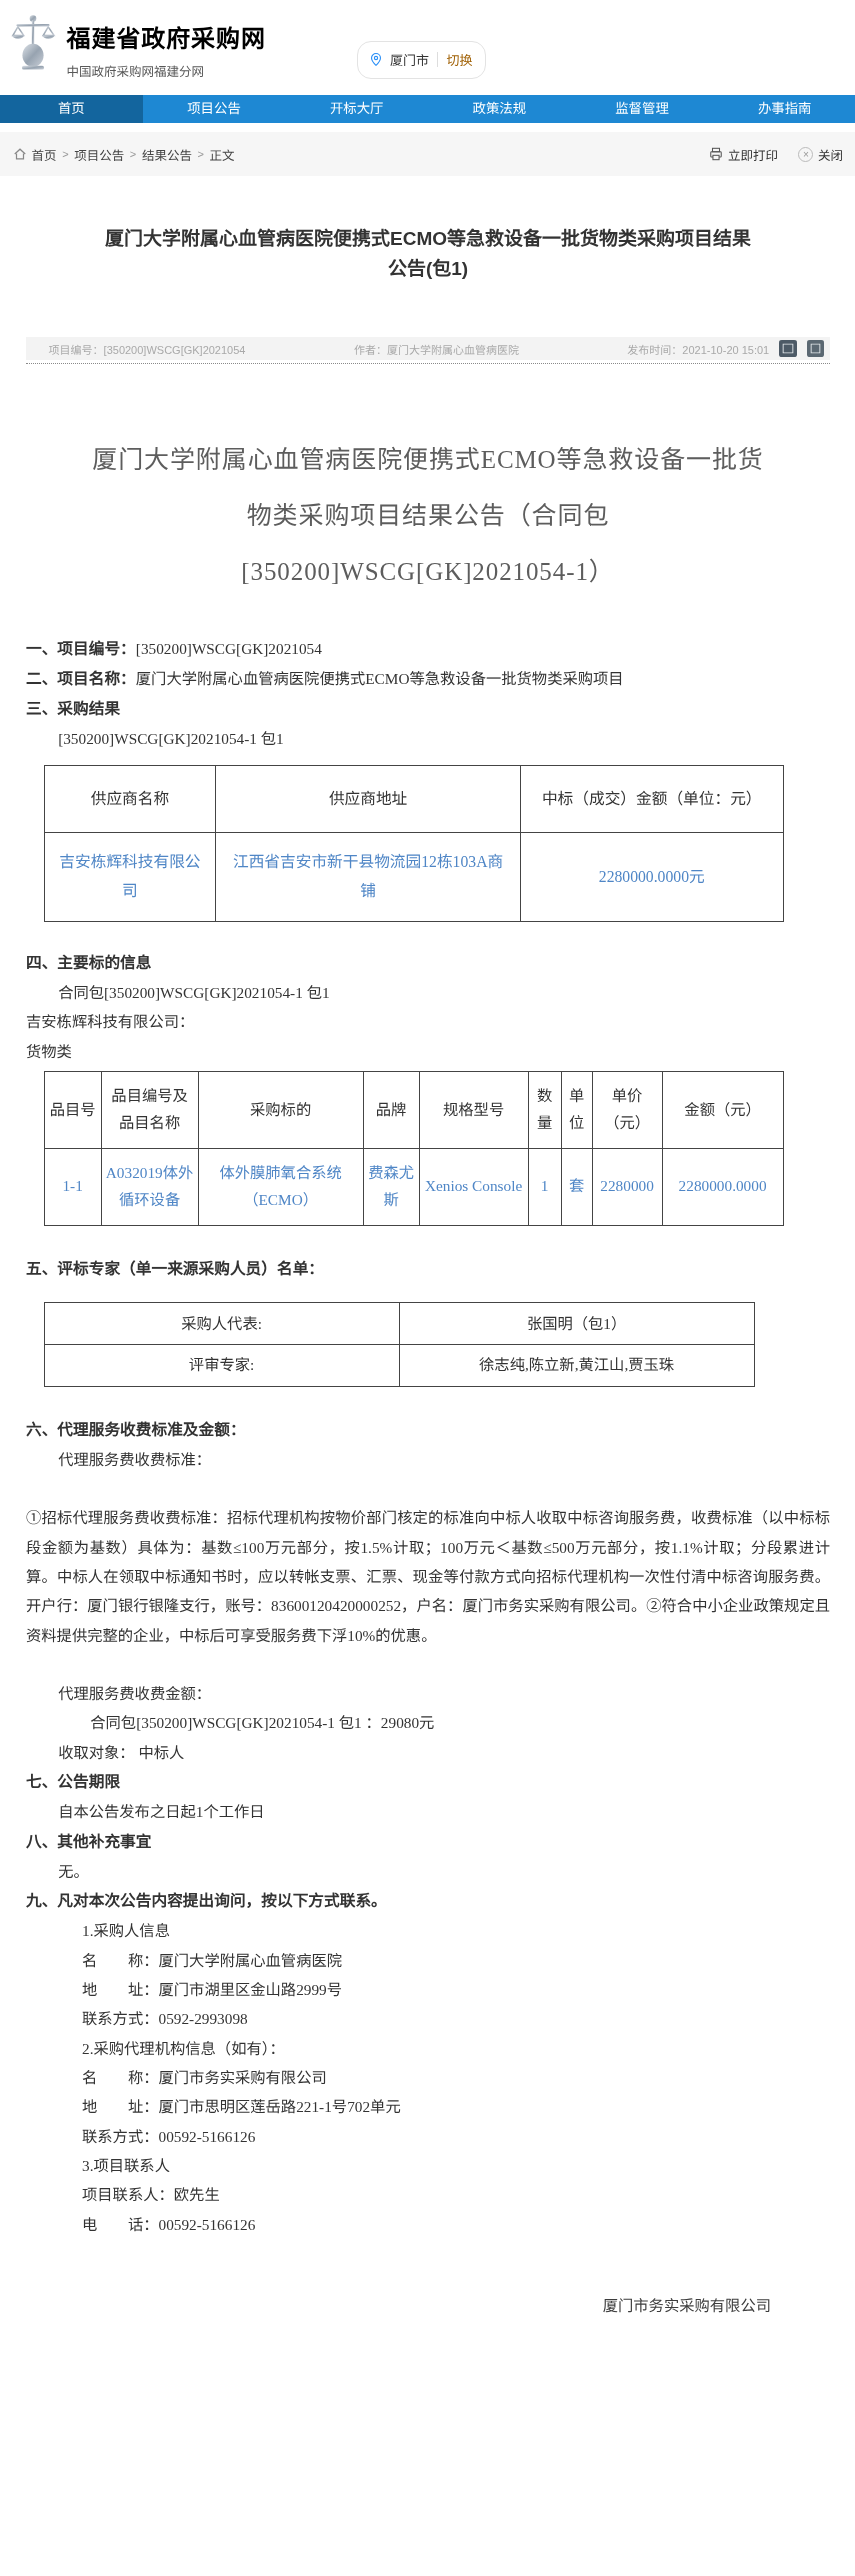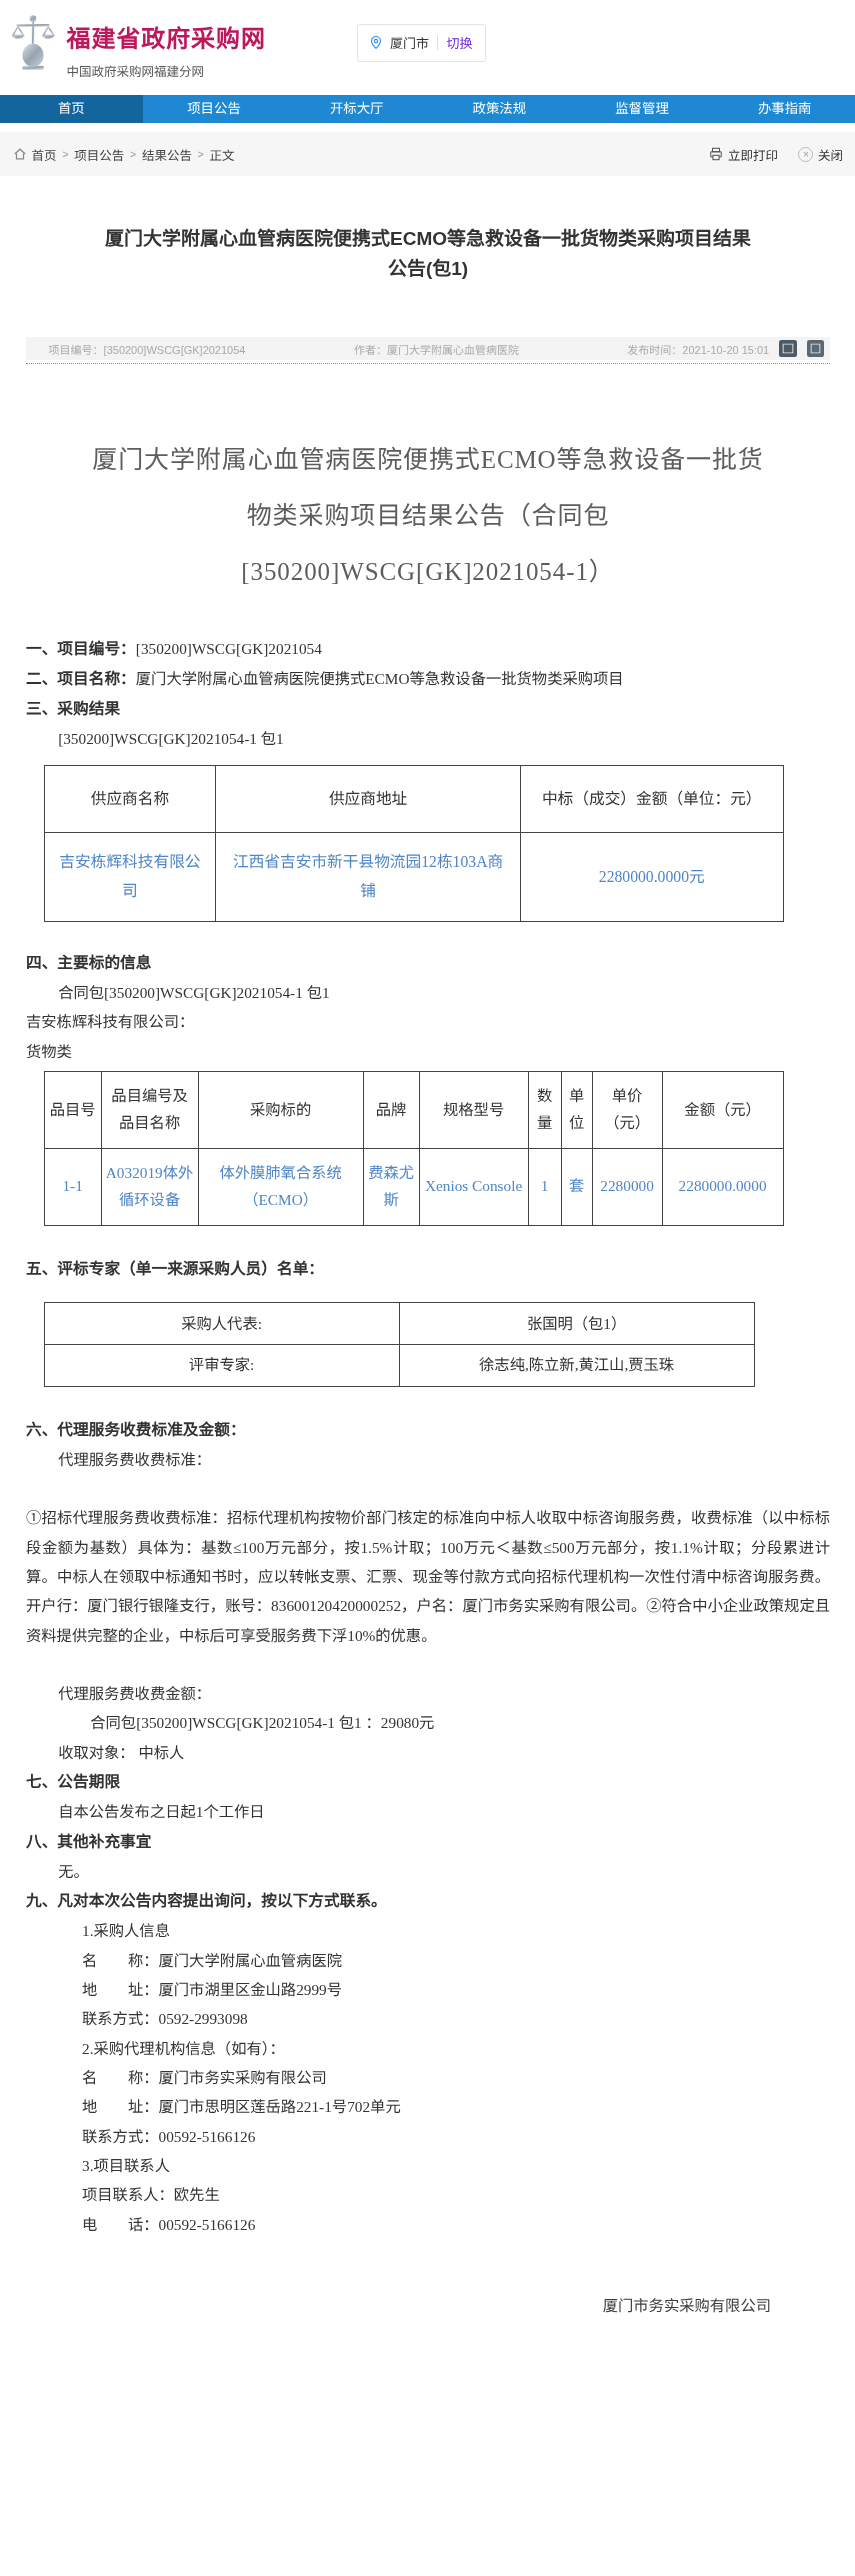--- a/index.html
+++ b/index.html
@@ -4,27 +4,27 @@
 <style>
   * { margin:0; padding:0; box-sizing:border-box; }
   html,body { background:#fff; }
   .page { width:856px; height:2576px; overflow:hidden; background:#fff; margin:0 auto;
           font-family:"Liberation Sans","DejaVu Sans",sans-serif; }
 
   
   .topbar { display:flex; align-items:flex-start; padding:13px 0 15px 9.3px; }
   .logo { width:48px; height:57px; margin-right:9.3px; flex:none; }
   .site-text { padding-top:5.6px; }
-  .site-title { font-size:24px; font-weight:600; color:#be185d; letter-spacing:0.9px; }
+  .site-title { font-size:24px; font-weight:600; color:#000000; letter-spacing:0.9px; }
   .site-sub { font-size:12.5px; color:#595959; margin-top:7.4px; }
-  .city-box { display:flex; align-items:center; gap:8.3px; border:0.9px solid #e3e3e3; border-radius:3px;
-              padding:8.3px 12px; margin-left:91px; margin-top:11px; background:#fff;text-align:center; }
+  .city-box { display:flex; align-items:center; gap:8.3px; border:0.9px solid #e3e3e3; border-radius:14px;
+              padding:8.3px 12px; margin-left:91px; margin-top:28px; background:#fff;text-align:center; }
   .city-box .city { font-size:13px; color:#333; }
   .city-box .vdiv { width:0.9px; height:15px; background:#ddd; }
-  .city-box .switch { font-size:13px; color:#6d28d9; cursor:pointer; text-decoration:none; }
+  .city-box .switch { font-size:13px; color:#a16207; cursor:pointer; text-decoration:none; }
 
   
   .nav { display:flex; background:#1e88d3; height:28px; }
   .nav-item { flex:1; text-align:center; line-height:28px; color:#fff; font-size:13.4px;
               text-decoration:none; cursor:pointer; }
   .nav-item.active { background:#13659e; }
 
   
   .crumbbar { margin-top:9.3px; height:44px; background:#f6f6f6; display:flex; align-items:center;
               padding:0 13px; font-size:12.5px; color:#444; }

